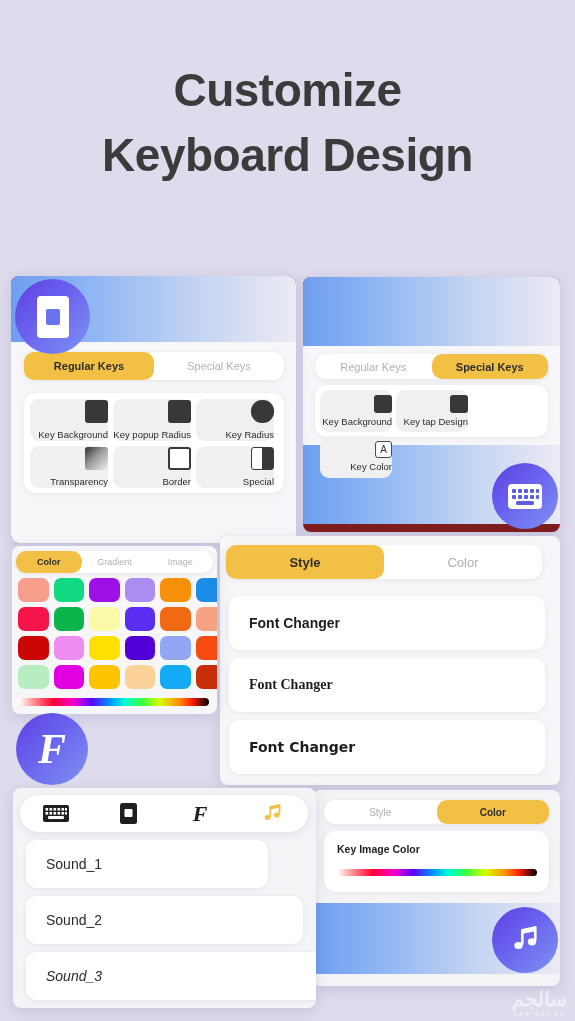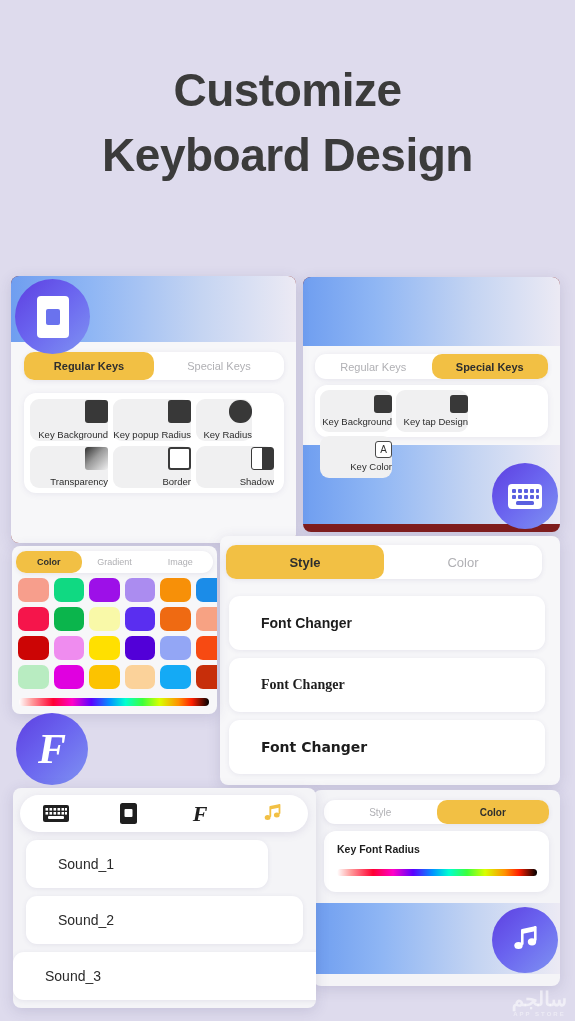--- a/index.html
+++ b/index.html
@@ -81,21 +81,21 @@
       #ff00c8 28%,#5a00ff 38%,#0096ff 48%,#00ffd0 56%,#3cff3c 65%,
       #d8ff00 74%,#ff9000 84%,#ff1e00 91%,#000000 100%);
   }
 
   
   .listrow{
     position:absolute;background:#fff;border-radius:11px;
     display:flex;align-items:center;
     box-shadow:0 1px 5px rgba(90,80,140,.10);
   }
-  .listrow span{padding-left:32px;font-size:14px;color:#1d1d1d;}
+  .listrow span{padding-left:20px;font-size:14px;color:#1d1d1d;}
   .f-sans{font-family:"Liberation Sans",sans-serif;font-weight:bold;}
   .f-serif{font-family:"Liberation Serif",serif;font-weight:bold;}
   .f-sans2{font-family:"DejaVu Sans",sans-serif;font-weight:bold;}
   .soundrow span{font-weight:normal;font-size:14px;color:#2a2a2a;}
 
   
   .iconbar{
     position:absolute;background:#fff;border-radius:22px;
     display:flex;align-items:center;justify-content:space-around;
     box-shadow:0 2px 9px rgba(90,80,140,.13);
@@ -194,35 +194,35 @@
 
     <div class="tilewrap" style="left:13px;top:117px;width:260px;height:100px;padding:6px;box-sizing:border-box;gap:5px;">
       <div class="tile" style="width:78px;height:42px;">
         <div class="glyph sq"></div>
         <div class="tlabel">Key Background</div>
       </div>
       <div class="tile" style="width:78px;height:42px;">
         <div class="glyph sq"></div>
         <div class="tlabel">Key popup Radius</div>
       </div>
-      <div class="tile" style="width:56px;height:42px;">
+      <div class="tile" style="width:78px;height:42px;">
         <div class="glyph sq circle"></div>
         <div class="tlabel">Key Radius</div>
       </div>
       <div class="tile" style="width:78px;height:42px;">
         <div class="glyph sq grad"></div>
         <div class="tlabel">Transparency</div>
       </div>
       <div class="tile" style="width:78px;height:42px;">
         <div class="glyph sq outline"></div>
         <div class="tlabel">Border</div>
       </div>
       <div class="tile" style="width:78px;height:42px;">
         <div class="glyph sq half"></div>
-        <div class="tlabel">Shadow</div>
+        <div class="tlabel">Special</div>
       </div>
     </div>
   </div>
 
   <div class="fab" style="left:15px;top:279px;width:75px;height:75px;">
     <svg width="32" height="42" viewBox="0 0 32 42">
       <rect x="0" y="0" width="32" height="42" rx="4" fill="#ffffff"></rect>
       <rect x="9" y="13" width="14" height="16" rx="2" fill="#6a72ee"></rect>
     </svg>
   </div>
@@ -302,21 +302,21 @@
     <div class="segbar" style="left:11px;top:10px;width:225px;height:24px;">
       <div class="seg" style="font-size:10px;">
         <span>Style</span>
       </div>
       <div class="seg active" style="font-size:10px;">
         <span>Color</span>
       </div>
     </div>
 
     <div class="kfc" style="left:11px;top:41px;width:225px;height:61px;">
-      <div class="kfc-label" style="left:13px;top:12px;">Key Font Radius</div>
+      <div class="kfc-label" style="left:13px;top:12px;">Key Image Color</div>
       <div class="rainbow" style="left:13px;top:38px;width:200px;height:7px;"></div>
     </div>
   </div>
 
   <div class="fab" style="left:492px;top:907px;width:66px;height:66px;">
     <svg width="34" height="34" viewBox="0 0 34 34">
       <g fill="#ffffff">
         <path d="M14 6 L28 3 L28 8 L14 11 Z"></path>
         <rect x="13" y="6" width="2.6" height="16" rx="1.2"></rect>
         <rect x="26" y="3" width="2.6" height="15" rx="1.2"></rect>
@@ -371,21 +371,21 @@
         </svg>
       </div>
     </div>
 
     <div class="listrow soundrow" style="left:13px;top:52px;width:242px;height:48px;">
       <span>Sound_1</span>
     </div>
     <div class="listrow soundrow" style="left:13px;top:108px;width:277px;height:48px;">
       <span>Sound_2</span>
     </div>
-    <div class="listrow soundrow" style="left:0;top:164px;width:328px;height:48px;">
+    <div class="listrow soundrow" style="left:13px;top:164px;width:328px;height:48px;font-style:italic;">
       <span>Sound_3</span>
     </div>
   </div>
 
   <div class="wm">
     <span>سالجم</span>
     <small>APP STORE</small>
   </div>
 
 </div>

